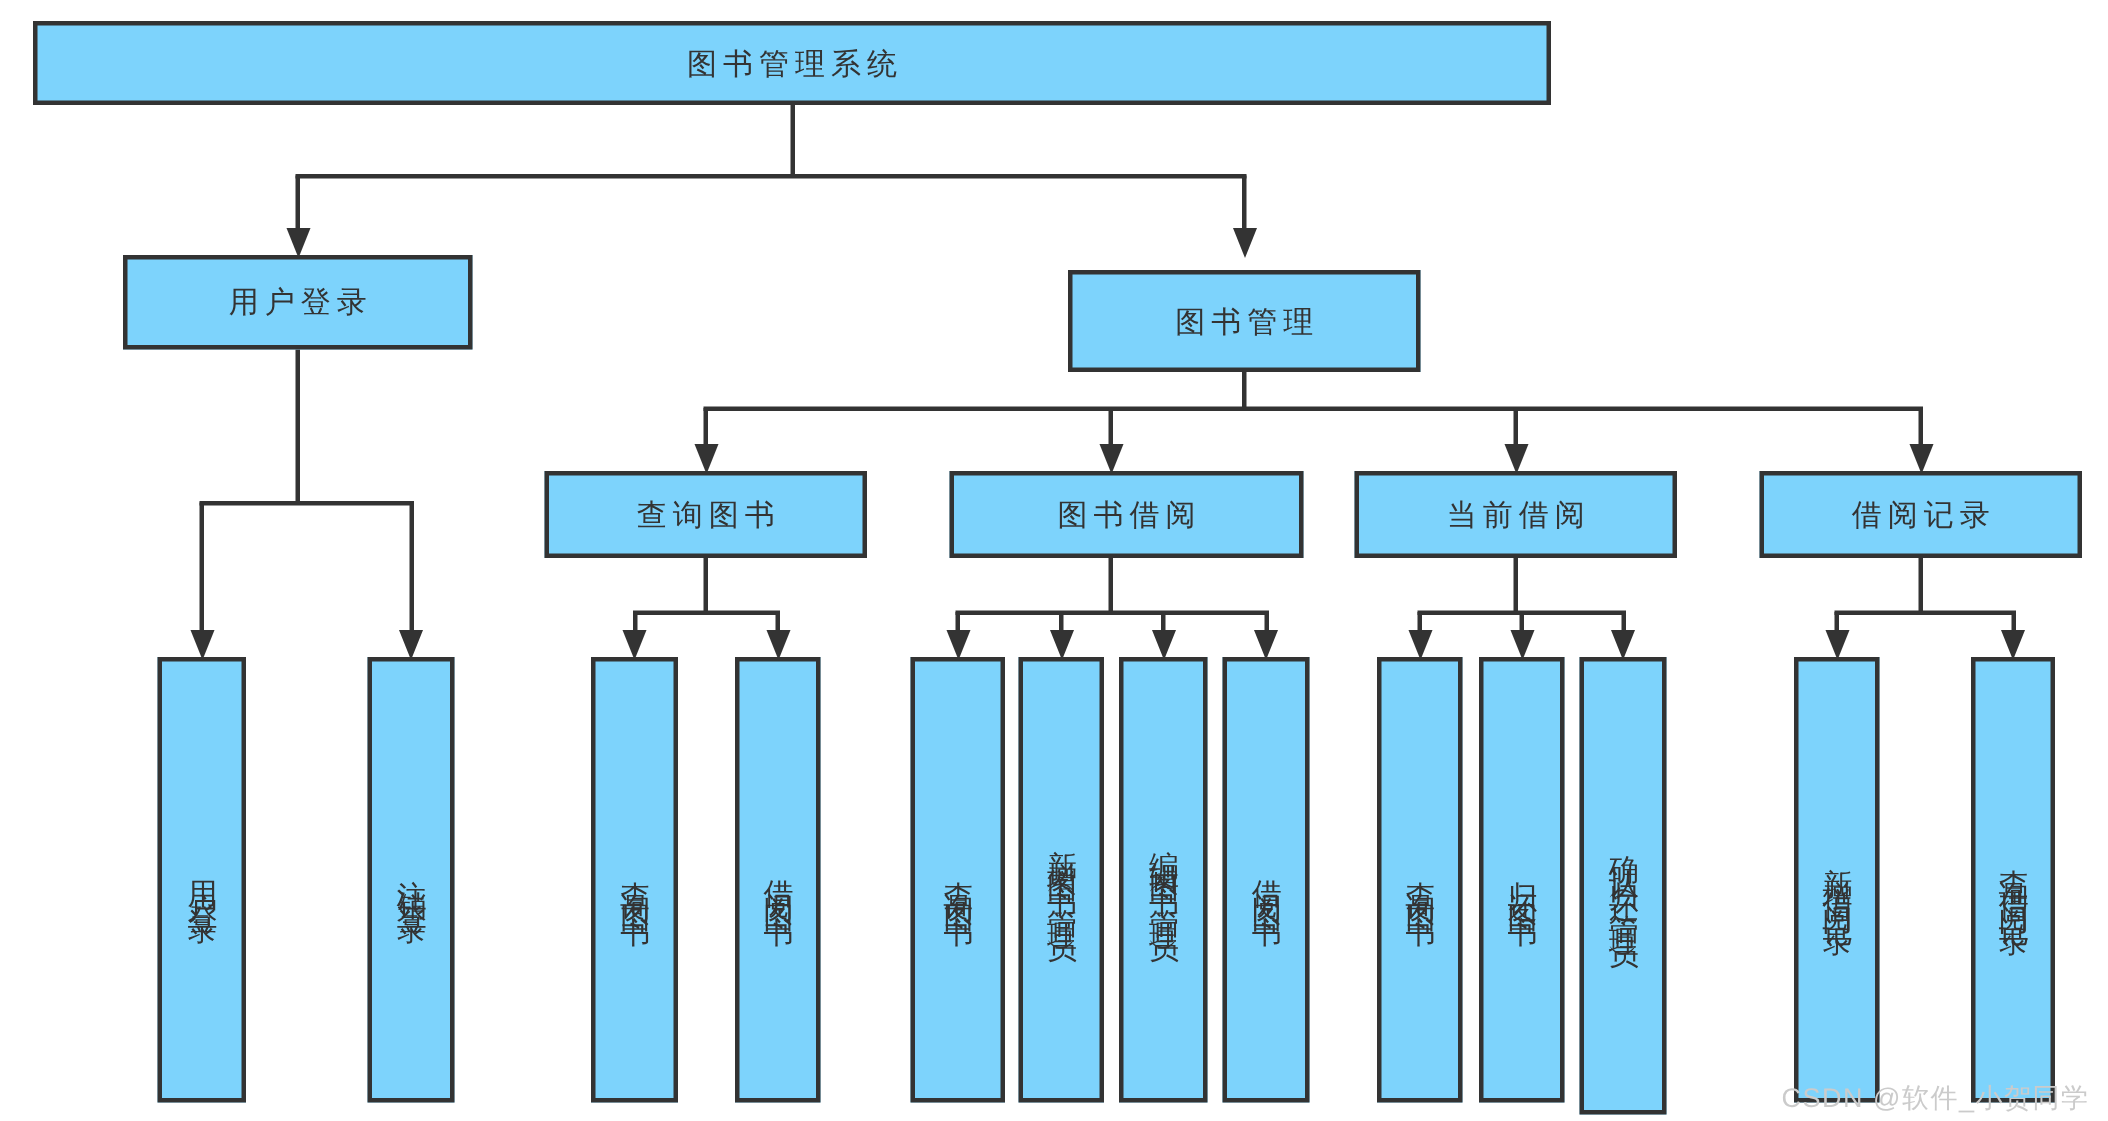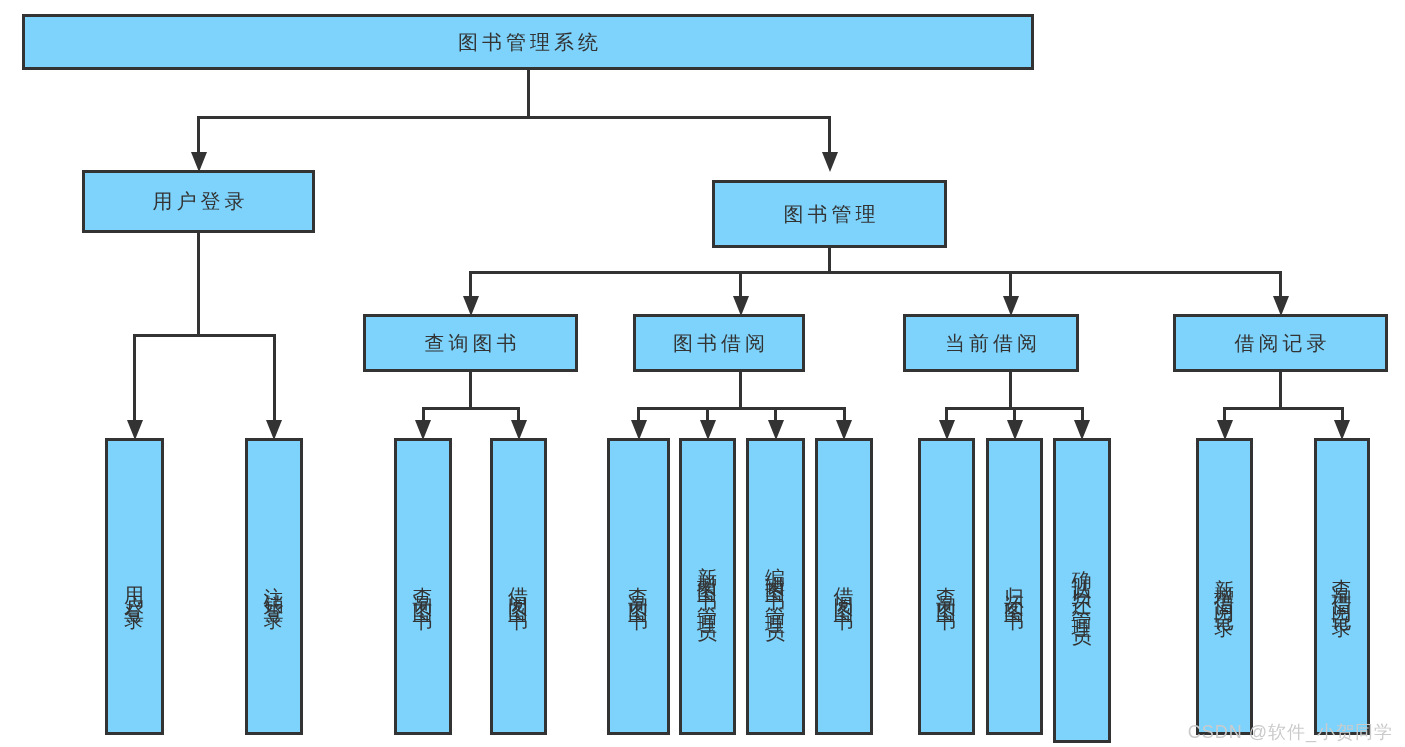--- a/index.html
+++ b/index.html
@@ -124,24 +124,24 @@
       </div>
       <div class="node" style="left: 82px; top: 170px; width: 233px; height: 63px;">
         <span class="lbl">用户登录</span>
       </div>
       <div class="node" style="left: 712px; top: 180px; width: 235px; height: 68px;">
         <span class="lbl">图书管理</span>
       </div>
       <div class="node" style="left: 363px; top: 314px; width: 215px; height: 58px;">
         <span class="lbl">查询图书</span>
       </div>
-      <div class="node" style="left: 633px; top: 314px; width: 172px; height: 58px;">
+      <div class="node" style="left: 633px; top: 314px; width: 236px; height: 58px;">
         <span class="lbl">图书借阅</span>
       </div>
-      <div class="node" style="left: 903px; top: 314px; width: 176px; height: 58px;">
+      <div class="node" style="left: 903px; top: 314px; width: 215px; height: 58px;">
         <span class="lbl">当前借阅</span>
       </div>
       <div class="node" style="left: 1173px; top: 314px; width: 215px; height: 58px;">
         <span class="lbl">借阅记录</span>
       </div>
       <div class="node v" style="left: 105px; top: 438px; width: 59px; height: 297px;">
         <span class="lbl">用户登录</span>
       </div>
       <div class="node v" style="left: 245px; top: 438px; width: 58px; height: 297px;">
         <span class="lbl">注销登录</span>

